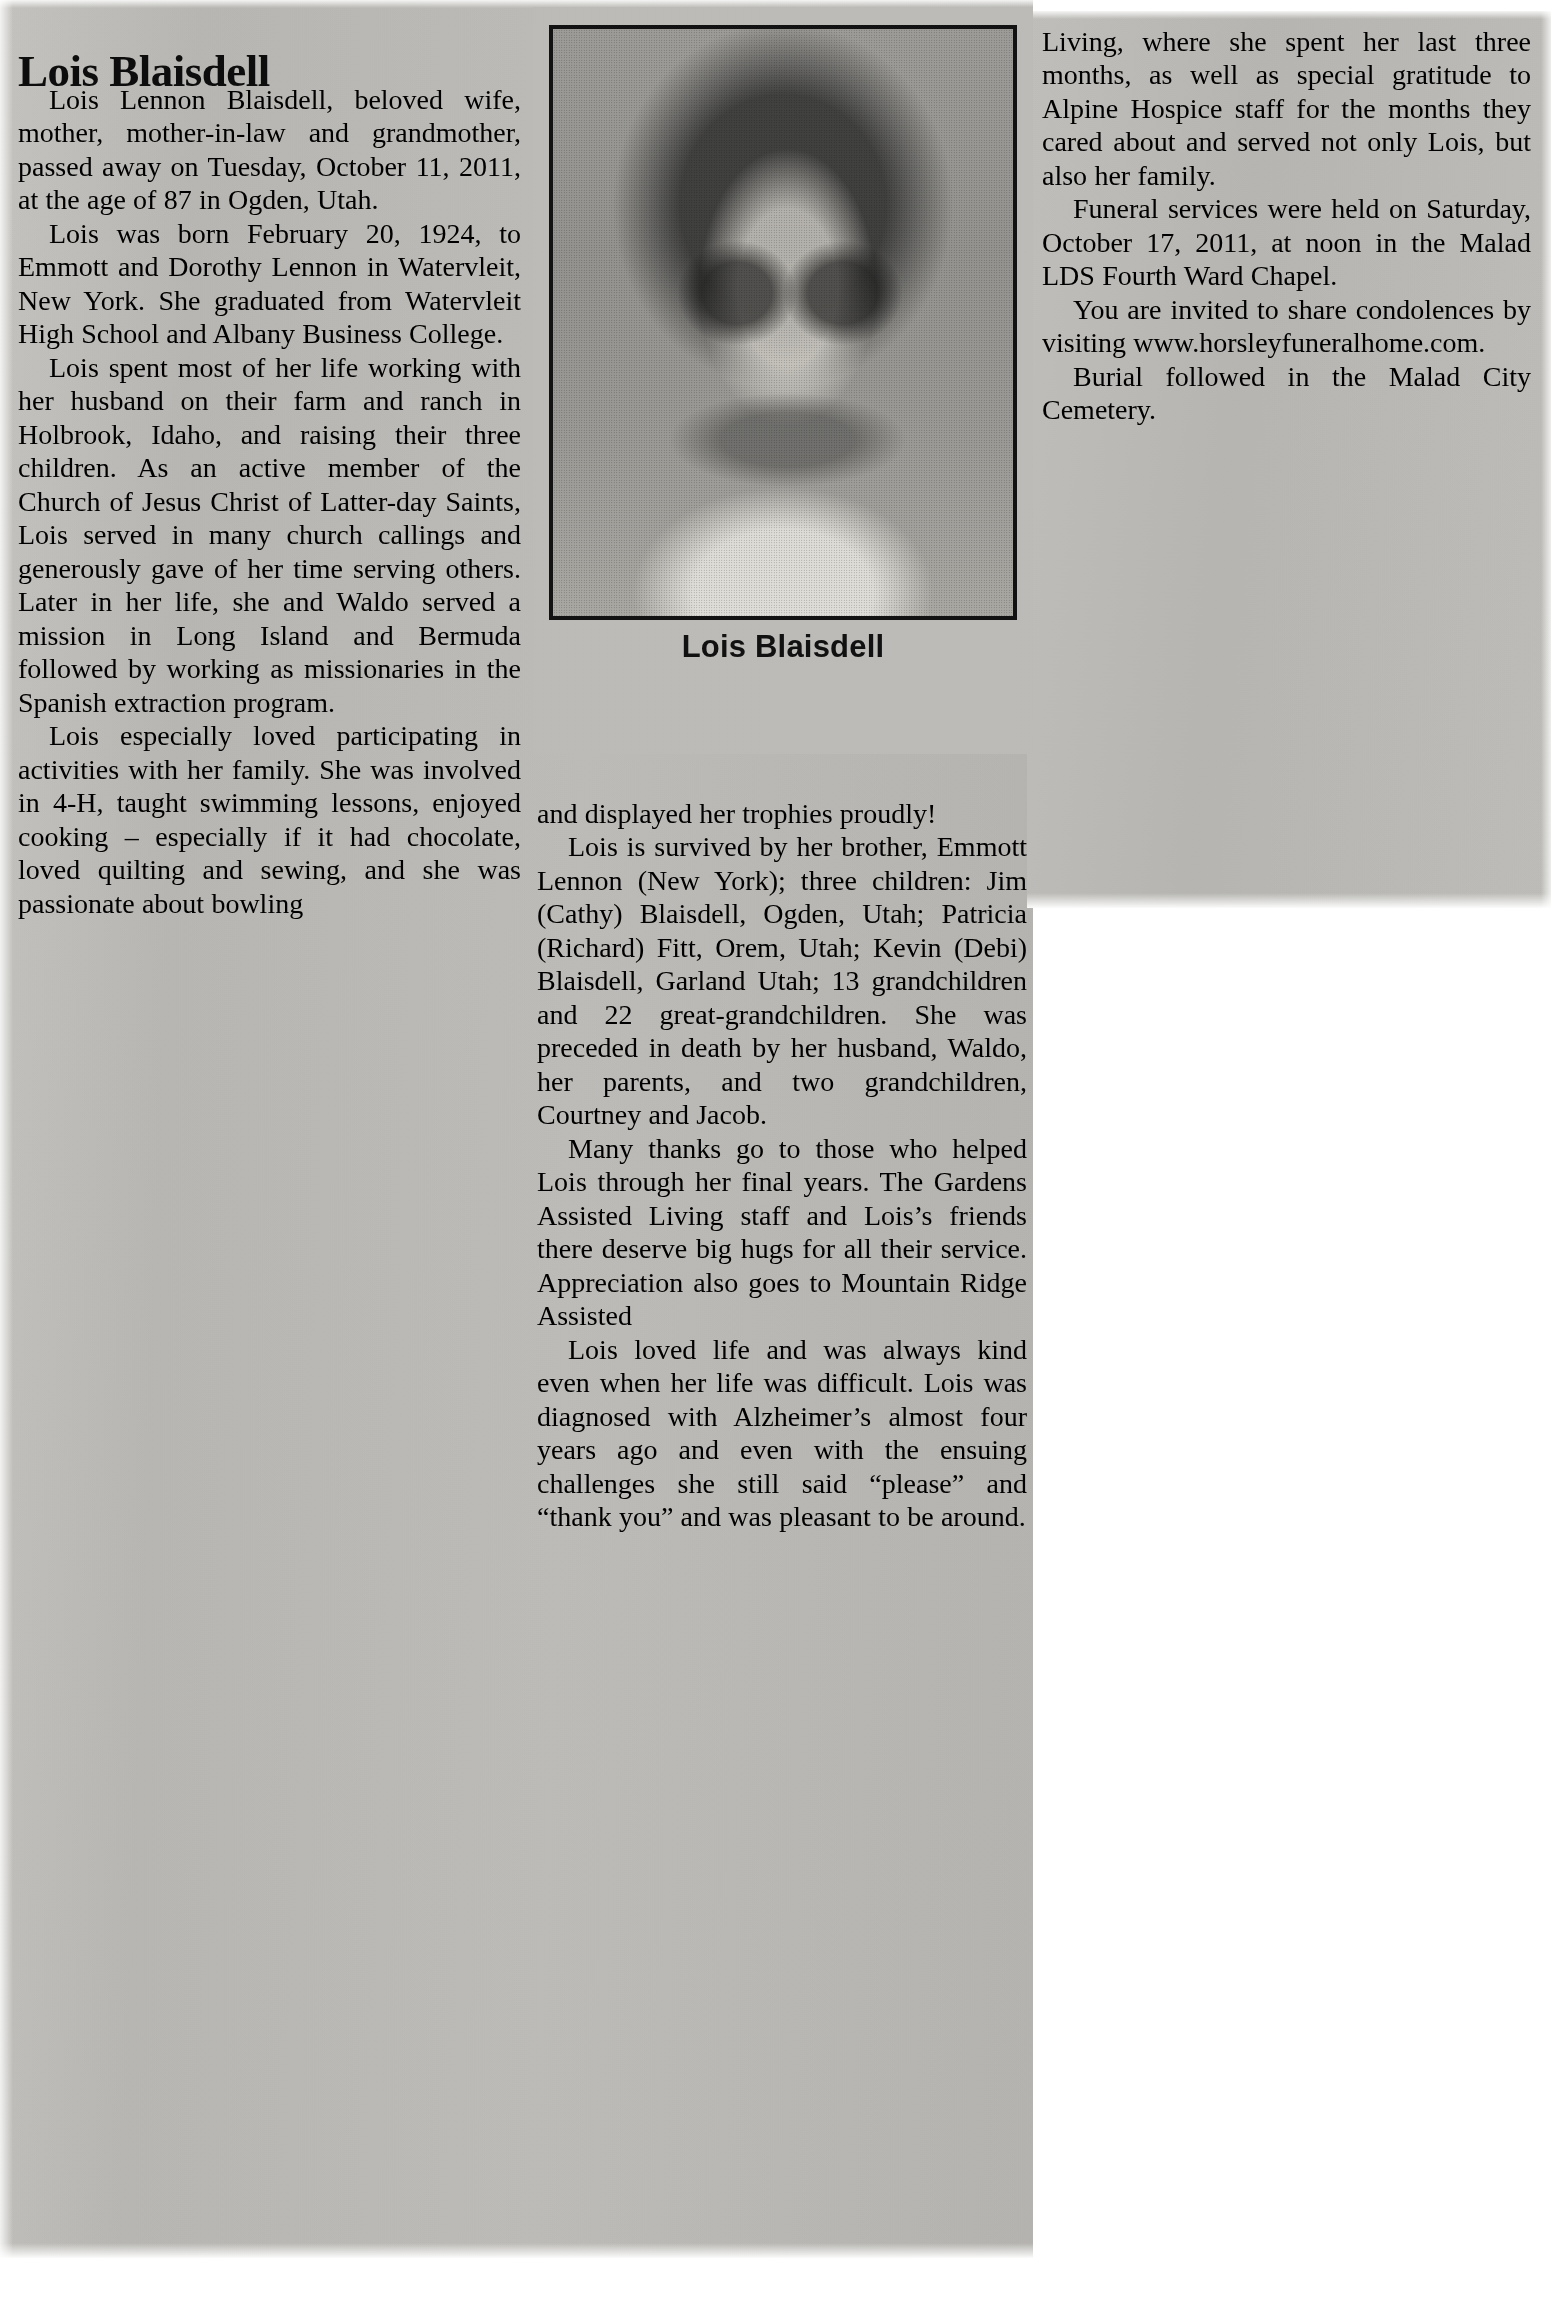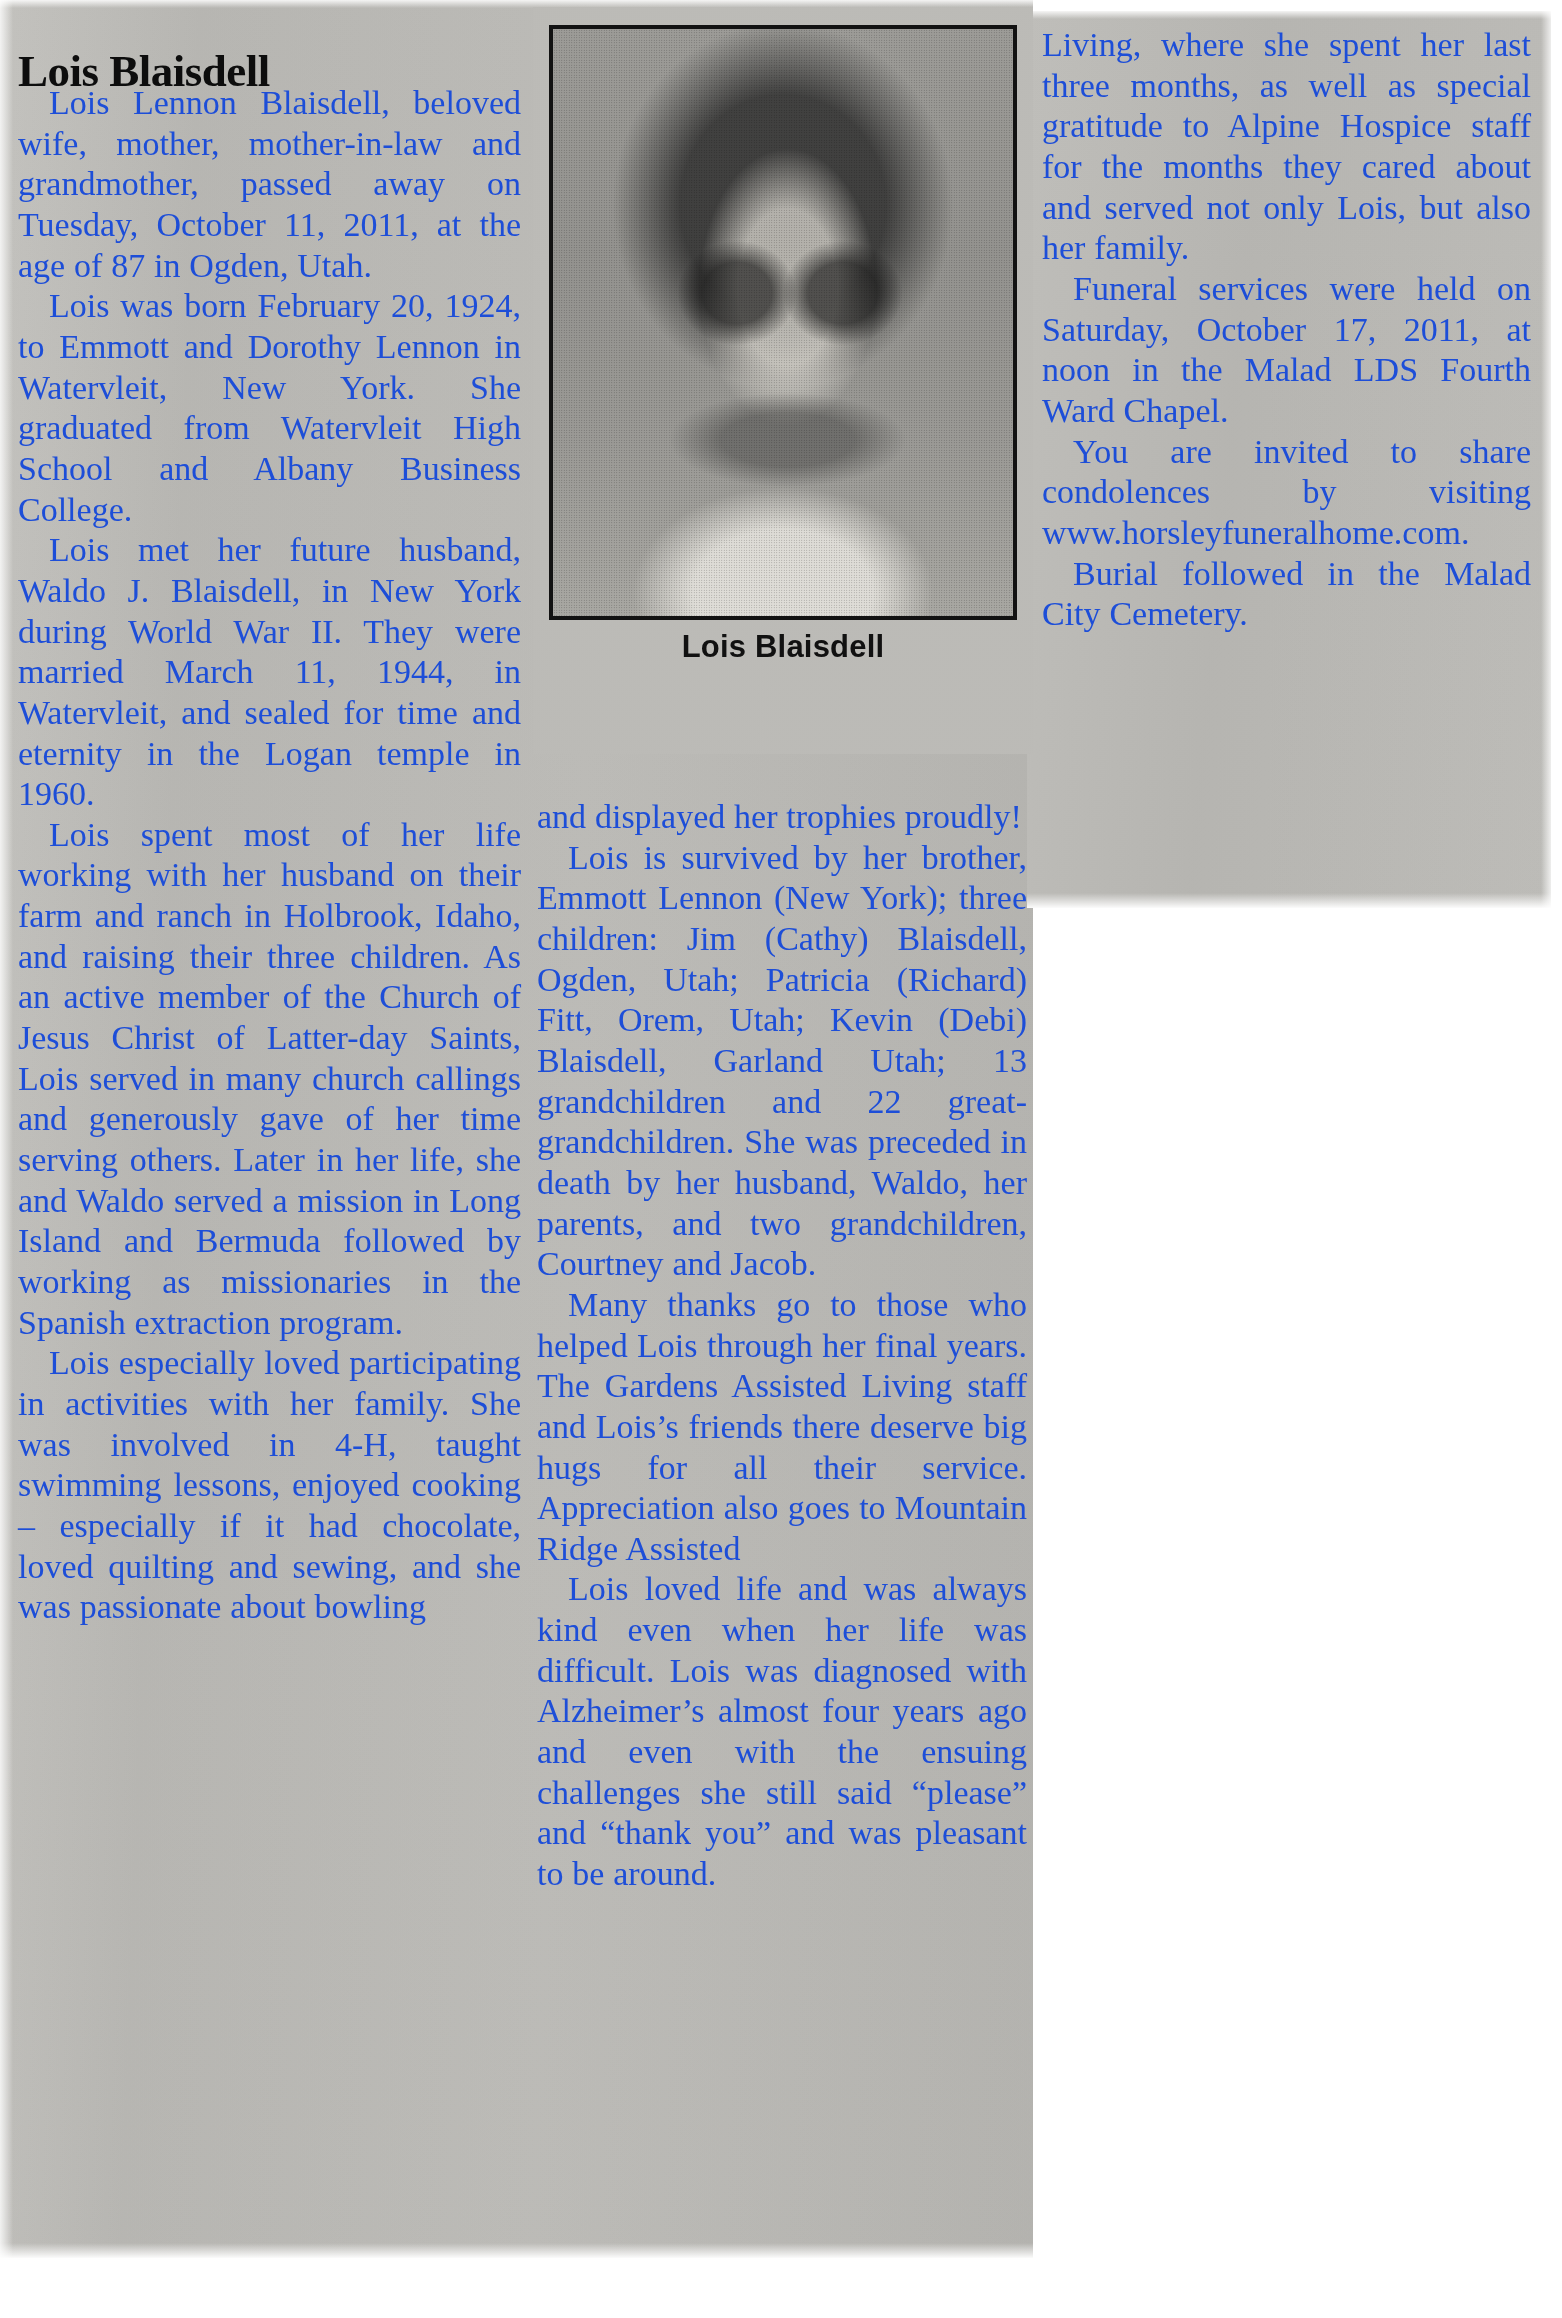--- a/index.html
+++ b/index.html
@@ -29,21 +29,21 @@
      background:linear-gradient(90deg,rgba(255,255,255,.8),rgba(255,255,255,0));}
   .edge-r{position:absolute;right:0;top:0;width:10px;height:100%;
      background:linear-gradient(270deg,rgba(255,255,255,.75),rgba(255,255,255,0));}
 
   
   #headline{position:absolute;left:18px;top:19px;width:504px;
      font-weight:700;font-size:45px;line-height:1.0;letter-spacing:-0.5px;
      color:#0d0d0d;font-family:"Liberation Serif","DejaVu Serif",serif;}
 
   
-  .col{position:absolute;color:#1d4ed8;font-size:34px;line-height:1.196;
+  .col{position:absolute;color:#000000;font-size:28px;line-height:1.196;
        text-align:justify;text-justify:inter-word;
        -webkit-hyphens:none;hyphens:none;word-spacing:.01em;}
   .col p{margin:0;text-indent:31px;}
 
   #col1{left:18px;top:83px;width:503px;}
   #col2{left:537px;top:797px;width:490px;}
   #col3{left:1042px;top:25px;width:489px;}
 
   
   #photo-wrap{position:absolute;left:549px;top:25px;width:468px;height:677px;}
@@ -94,21 +94,20 @@
   <div id="photo-frame">
     <div id="photo-inner"></div>
     <div id="photo-dots"></div>
   </div>
   <div id="caption" class="nosel">Lois Blaisdell</div>
 </div>
 
 <div class="col" id="col1">
     <p>Lois Lennon Blaisdell, beloved wife, mother, mother-in-law and grandmother, passed away on Tuesday, October 11, 2011, at the age of 87 in Ogden, Utah.</p>
     <p>Lois was born February 20, 1924, to Emmott and Dorothy Lennon in Watervleit, New York. She graduated from Watervleit High School and Albany Business College.</p>
-    <p>Lois met her future husband, Waldo J. Blaisdell, in New York during World War II. They were married March 11, 1944, in Watervleit, and sealed for time and eternity in the Logan temple in 1960.</p>
     <p>Lois spent most of her life working with her husband on their farm and ranch in Holbrook, Idaho, and raising their three children. As an active member of the Church of Jesus Christ of Latter-day Saints, Lois served in many church callings and generously gave of her time serving others. Later in her life, she and Waldo served a mission in Long Island and Bermuda followed by working as missionaries in the Spanish extraction program.</p>
     <p>Lois especially loved participating in activities with her family. She was involved in 4-H, taught swimming lessons, enjoyed cooking – especially if it had chocolate, loved quilting and sewing, and she was passionate about bowling</p>
   </div>
 <div class="col" id="col2">
     <p style="text-indent: 0px;">and displayed her trophies proudly!</p>
     <p>Lois is survived by her brother, Emmott Lennon (New York); three children: Jim (Cathy) Blaisdell, Ogden, Utah; Patricia (Richard) Fitt, Orem, Utah; Kevin (Debi) Blaisdell, Garland Utah; 13 grandchildren and 22 great-grandchildren. She was preceded in death by her husband, Waldo, her parents, and two grandchildren, Courtney and Jacob.</p>
     <p>Many thanks go to those who helped Lois through her final years. The Gardens Assisted Living staff and Lois’s friends there deserve big hugs for all their service. Appreciation also goes to Mountain Ridge Assisted</p>
     <p>Lois loved life and was always kind even when her life was difficult. Lois was diagnosed with Alzheimer’s almost four years ago and even with the ensuing challenges she still said “please” and “thank you” and was pleasant to be around.</p>
   </div>
 <div class="col" id="col3">

